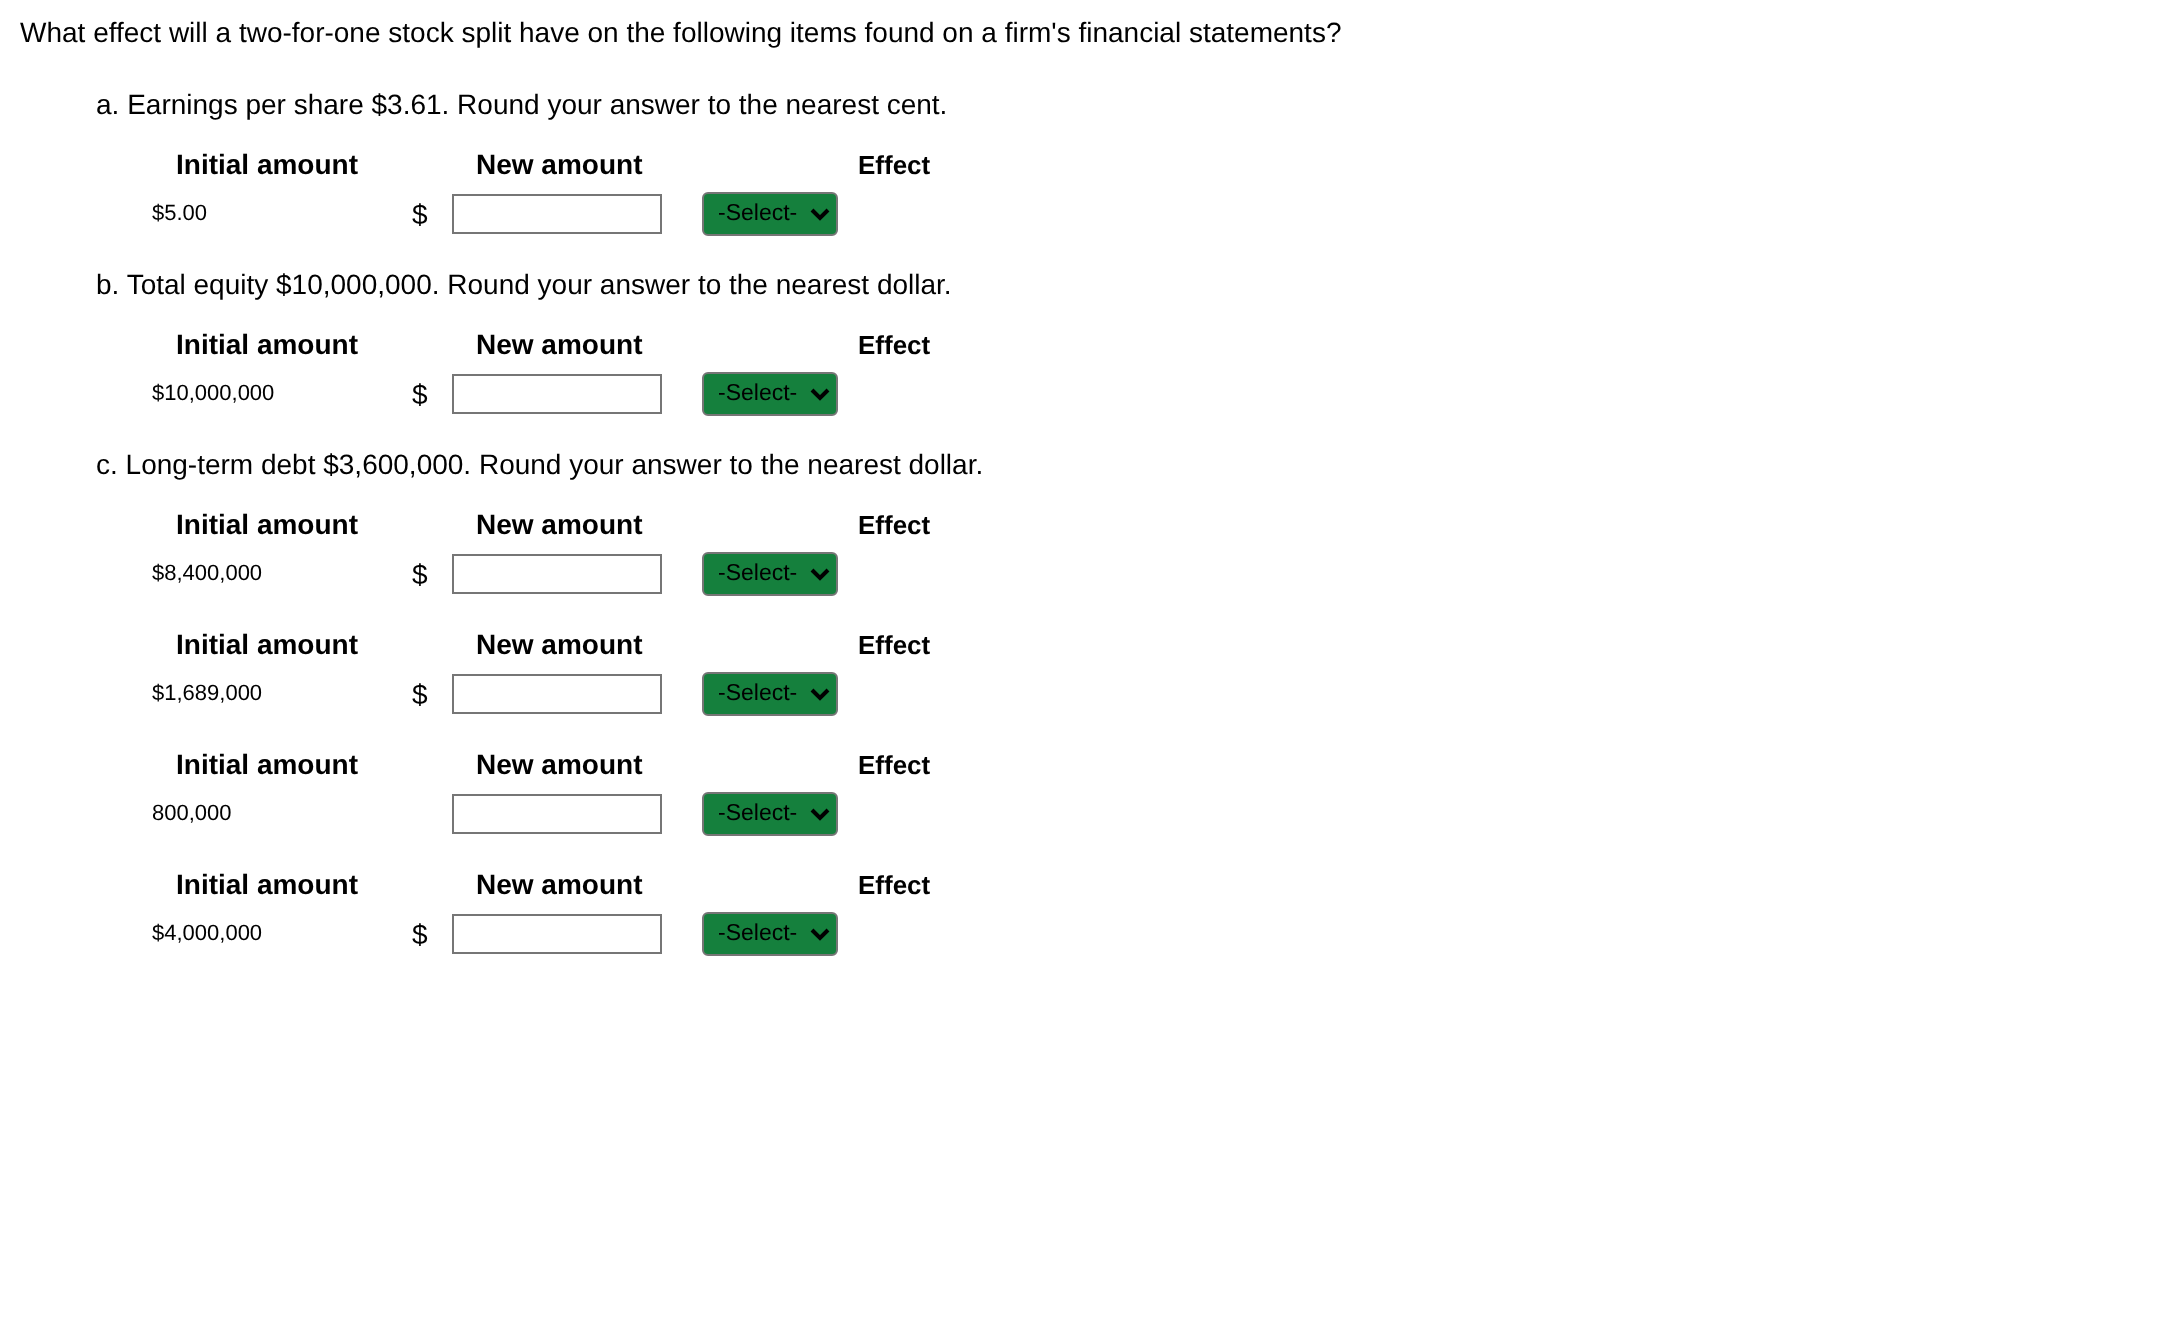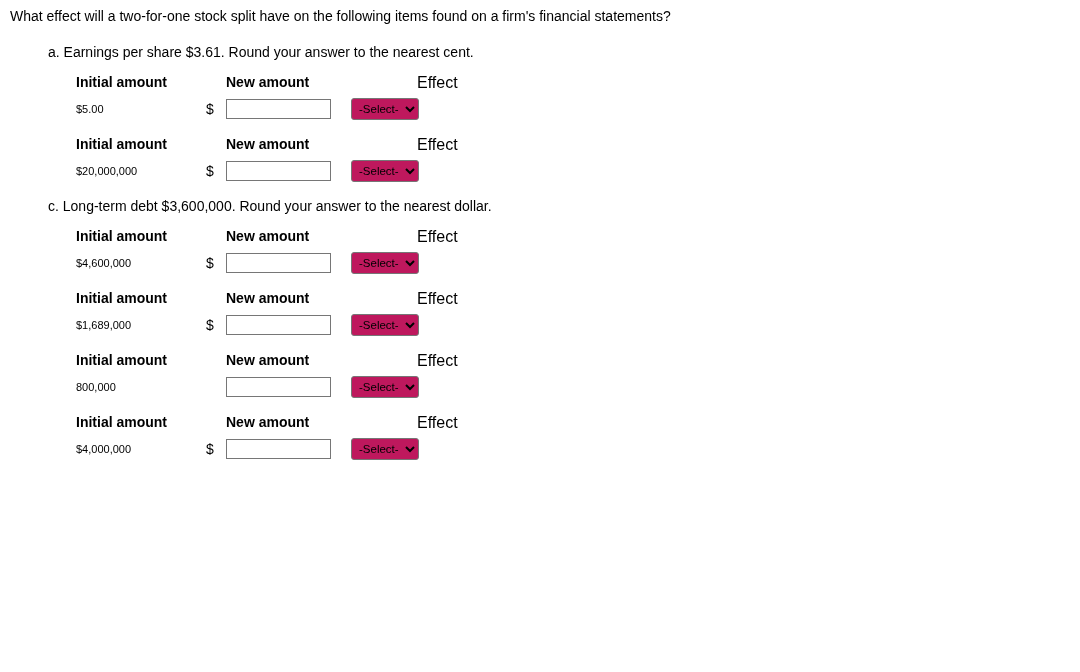--- a/index.html
+++ b/index.html
@@ -26,40 +26,41 @@
     .sub-question-text {
       font-size: 14px;
       margin-bottom: 14px;
     }
     .answer-row {
       margin-left: 28px;
       margin-bottom: 6px;
     }
     .header-row {
       display: flex;
-      align-items: flex-start;
+      align-items: flex-end;
       margin-bottom: 6px;
+      margin-left: 12px;
     }
     .value-row {
       display: flex;
       align-items: center;
     }
     .col-initial {
       width: 145px;
       font-weight: bold;
       font-size: 14px;
     }
     .col-new {
       width: 144px;
       font-weight: bold;
       font-size: 14px;
     }
     .col-effect {
-      font-weight: normal;
-      font-size: 16px;
+      font-weight: bold;
+      font-size: 13px;
       padding-left: 47px;
     }
     .val-initial {
       width: 130px;
       font-size: 11px;
     }
     .val-dollar {
       width: 15px;
       font-size: 14px;
       text-align: left;
@@ -73,21 +74,21 @@
       border: 1px solid #767676;
       font-size: 13px;
       padding: 1px 3px;
       background: #fff;
     }
     .val-effect-select select {
       height: 22px;
       font-size: 11.5px;
       border: 1px solid #767676;
       border-radius: 3px;
-      background: #be185d;
+      background: #15803d;
       padding: 1px 3px;
     }
     .spacer-5 {
       width: 5px;
     }
   </style>
 </head>
 <body>
 
 <div class="question-text">What effect will a two-for-one stock split have on the following items found on a firm's financial statements?</div>
@@ -109,29 +110,30 @@
       <div class="val-effect-select">
         <select>
           <option>-Select-</option>
         </select>
       </div>
     </div>
   </div>
 </div>
 
 <div class="sub-question">
-  <div class="answer-row">
-    <div class="header-row">
-      <div class="col-initial">Initial amount</div>
-      <div class="spacer-5"></div>
-      <div class="col-new">New amount</div>
-      <div class="col-effect">Effect</div>
-    </div>
-    <div class="value-row">
-      <div class="val-initial">$20,000,000</div>
+  <div class="sub-question-text">b. Total equity $10,000,000. Round your answer to the nearest dollar.</div>
+  <div class="answer-row">
+    <div class="header-row">
+      <div class="col-initial">Initial amount</div>
+      <div class="spacer-5"></div>
+      <div class="col-new">New amount</div>
+      <div class="col-effect">Effect</div>
+    </div>
+    <div class="value-row">
+      <div class="val-initial">$10,000,000</div>
       <div class="val-dollar">$</div>
       <div class="spacer-5"></div>
       <div class="val-new-input"><input type="text" style=""></div>
       <div class="val-effect-select">
         <select>
           <option>-Select-</option>
         </select>
       </div>
     </div>
   </div>
@@ -140,21 +142,21 @@
 <div class="sub-question">
   <div class="sub-question-text">c. Long-term debt $3,600,000. Round your answer to the nearest dollar.</div>
   <div class="answer-row">
     <div class="header-row">
       <div class="col-initial">Initial amount</div>
       <div class="spacer-5"></div>
       <div class="col-new">New amount</div>
       <div class="col-effect">Effect</div>
     </div>
     <div class="value-row">
-      <div class="val-initial">$4,600,000</div>
+      <div class="val-initial">$8,400,000</div>
       <div class="val-dollar">$</div>
       <div class="spacer-5"></div>
       <div class="val-new-input"><input type="text" style=""></div>
       <div class="val-effect-select">
         <select>
           <option>-Select-</option>
         </select>
       </div>
     </div>
   </div>

